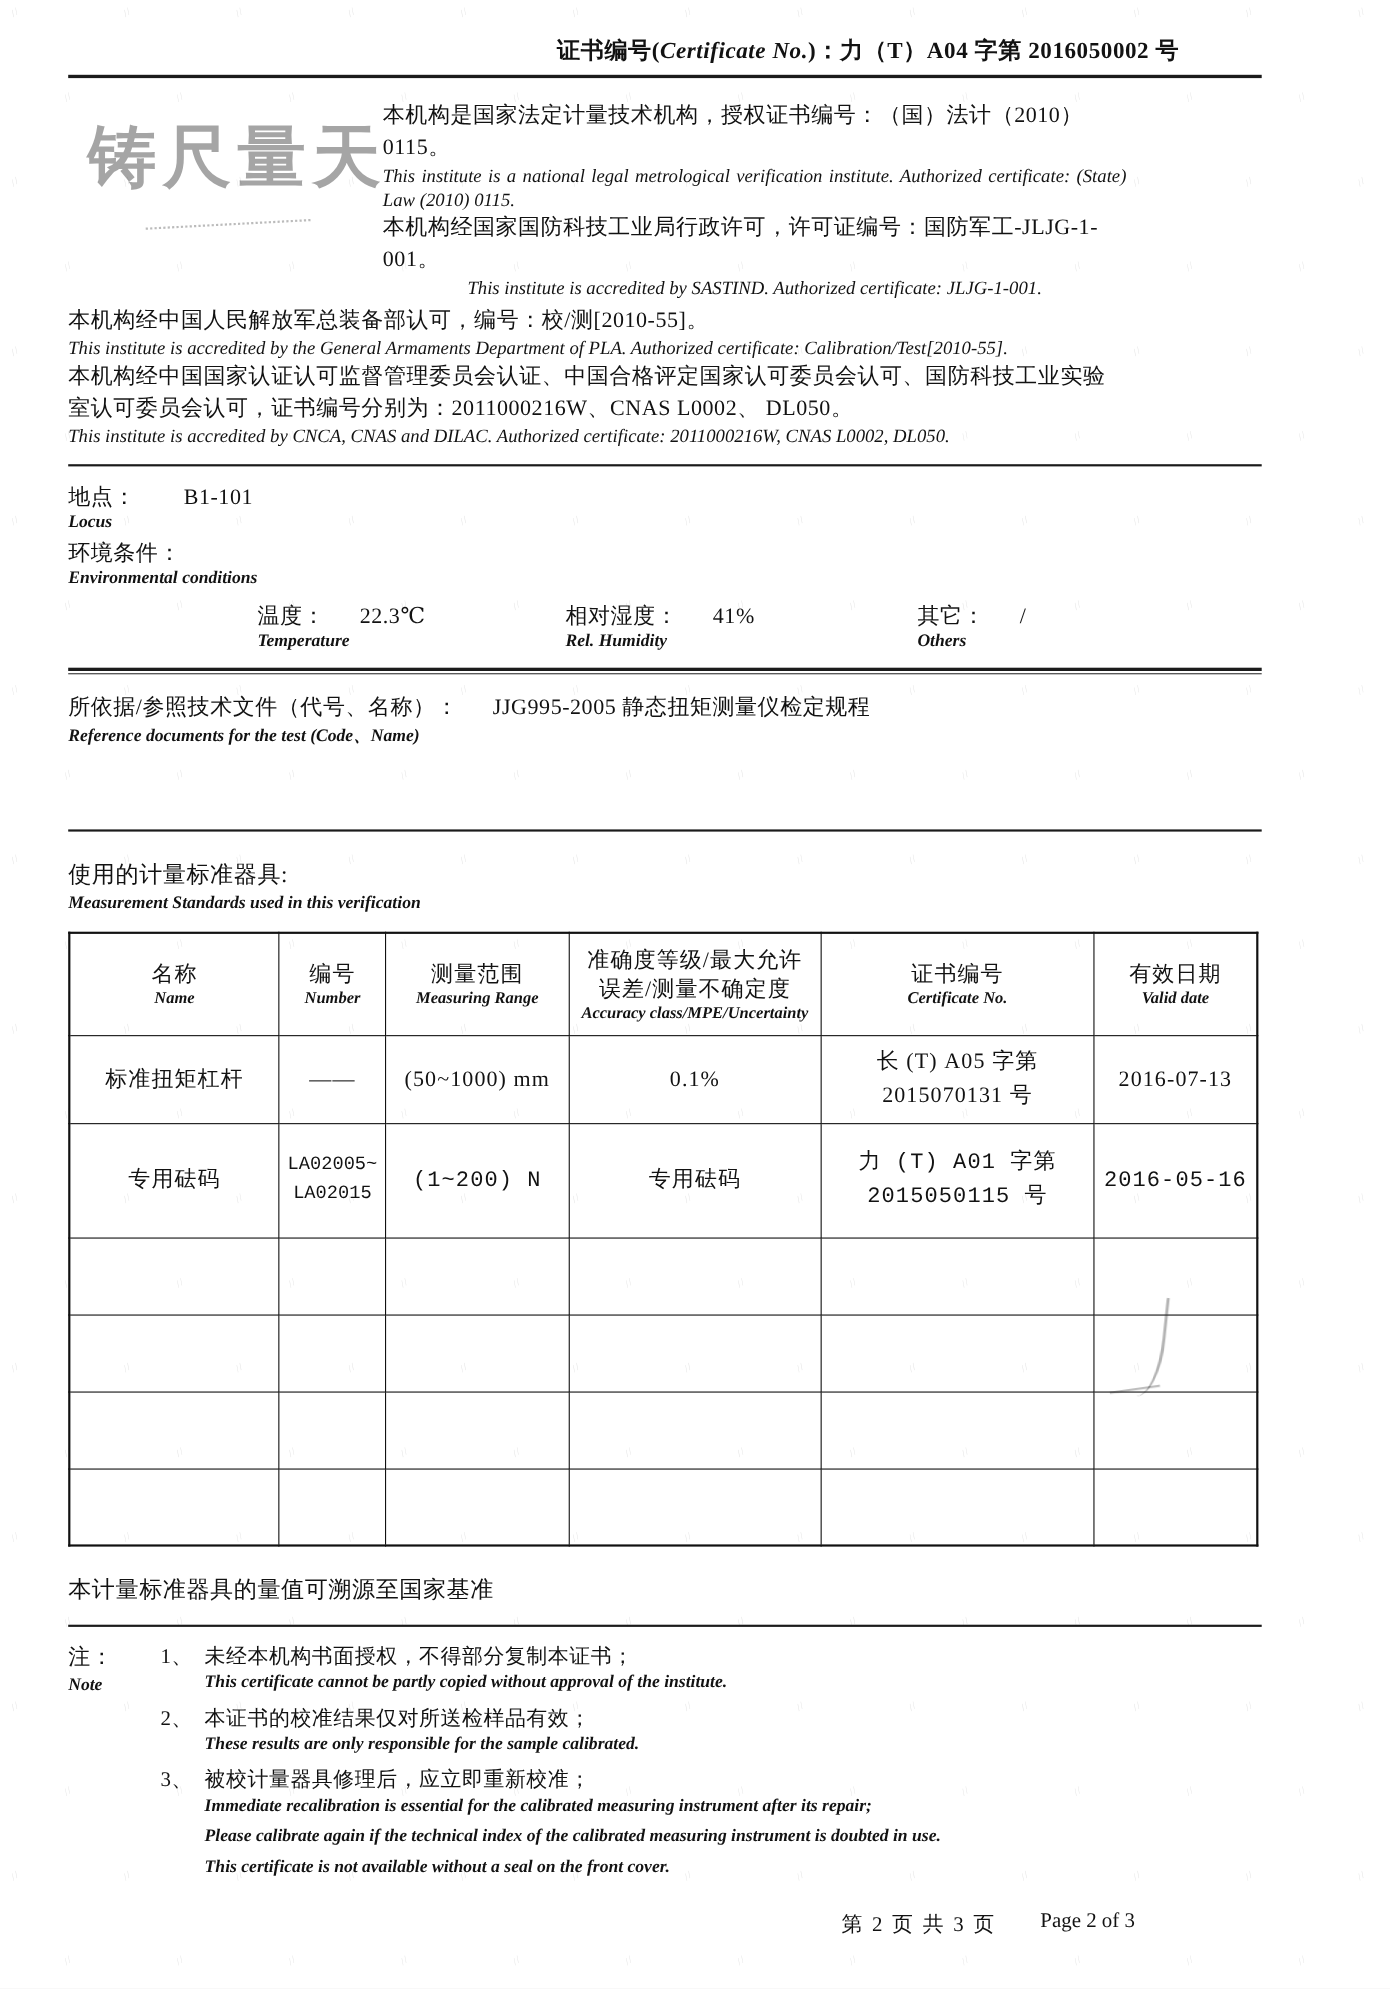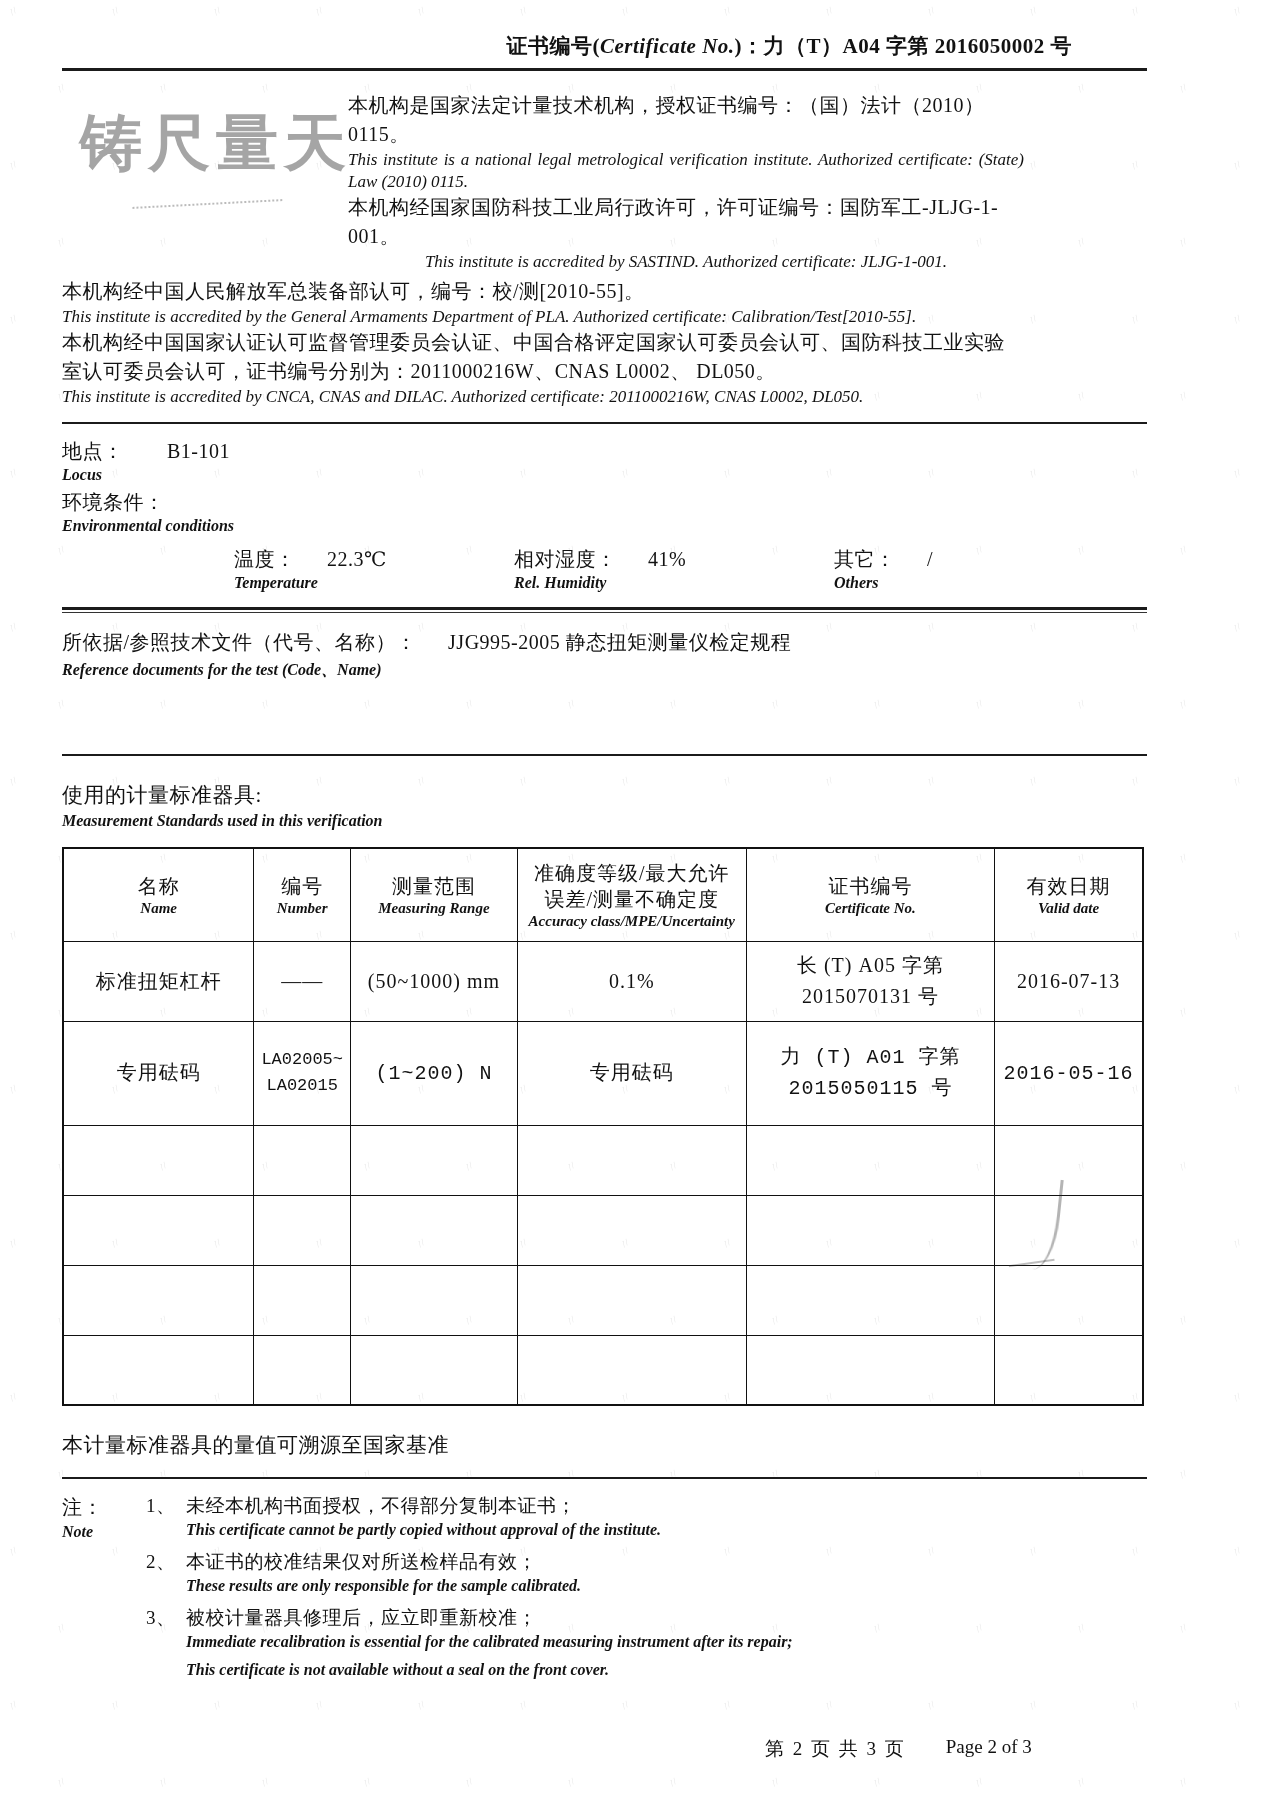--- a/index.html
+++ b/index.html
@@ -586,20 +586,21 @@
         </div>
         <div class="note-item">
           <div class="note-cn"><span class="no">2、</span><span>本证书的校准结果仅对所送检样品有效；</span></div>
           <div class="note-en">These results are only responsible for the sample calibrated.</div>
         </div>
         <div class="note-item">
           <div class="note-cn"><span class="no">3、</span><span>被校计量器具修理后，应立即重新校准；</span></div>
           <div class="note-en">Immediate recalibration is essential for the calibrated measuring instrument after its repair;</div>
         </div>
         <div class="note-item">
+          <div class="note-en">Please calibrate again if the technical index of the calibrated measuring instrument is doubted in use.</div>
         </div>
         <div class="note-item">
           <div class="note-en">This certificate is not available without a seal on the front cover.</div>
         </div>
       </div>
     </div>
   </div>
 
   <div class="footer">
     <span>第 2 页 共 3 页</span>

